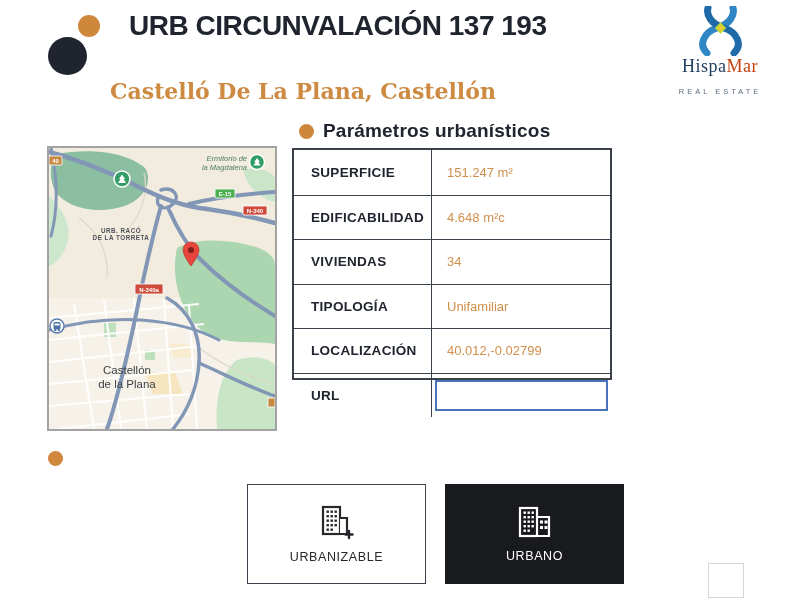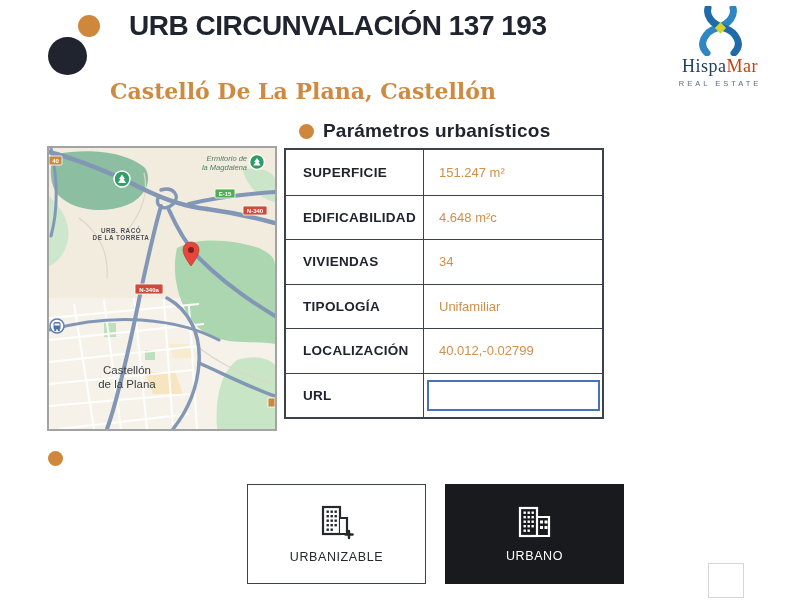--- a/index.html
+++ b/index.html
@@ -19,36 +19,36 @@
   .subtitle {
     position:absolute; left:110px; top:78px;
     font-family:"DejaVu Serif", serif; font-weight:bold;
     font-size:22px; color:#ce8a41;
   }
   .logo { position:absolute; left:660px; top:6px; width:120px; text-align:center; }
   .logo svg { display:block; margin:0 auto; }
   .logo-name { font-family:"Liberation Serif", serif; font-size:18px; letter-spacing:0.5px; }
   .logo-name .p1 { color:#1c3b5e; }
   .logo-name .p2 { color:#c2410c; }
-  .logo-tagline { font-size:7.5px; letter-spacing:3px; color:#5a6b7e; margin-top:2px; }
+  .logo-tagline { font-size:7.5px; letter-spacing:3px; color:#5a6b7e; margin-top:10px; }
   
   .map-frame {
     position:absolute; left:47px; top:146px; width:230px; height:285px;
     border:2px solid #a3a3a3; background:#f2ecdf;
   }
   .map-frame svg { display:block; }
   
   .section-header { position:absolute; display:flex; align-items:center; gap:9px; }
   .section-header .dot { width:15px; height:15px; border-radius:50%; background:#cf873c; flex:0 0 auto; }
   .section-header .txt { font-size:19px; font-weight:bold; color:#20242e; letter-spacing:0.2px; }
   .params-header { left:299px; top:120px; }
   .class-header  { left:48px;  top:451px; }
   
   .params-table {
-    position:absolute; left:284px; top:148px; width:320px; height:271px;
+    position:absolute; left:292px; top:148px; width:320px; height:232px;
     border:2px solid #3c424c;
   }
   .prow { display:grid; grid-template-columns:138px 1fr; height:44.5px; border-top:1.5px solid #3c424c; }
   .prow:first-child { border-top:none; }
   .pcell-label {
     display:flex; align-items:center; padding-left:17px; border-right:1.5px solid #3c424c;
     font-size:13.5px; font-weight:bold; color:#20242e; letter-spacing:0.3px;
   }
   .pcell-value { display:flex; align-items:center; padding-left:15px; font-size:13px; color:#d08f4b; }
   .url-input {

